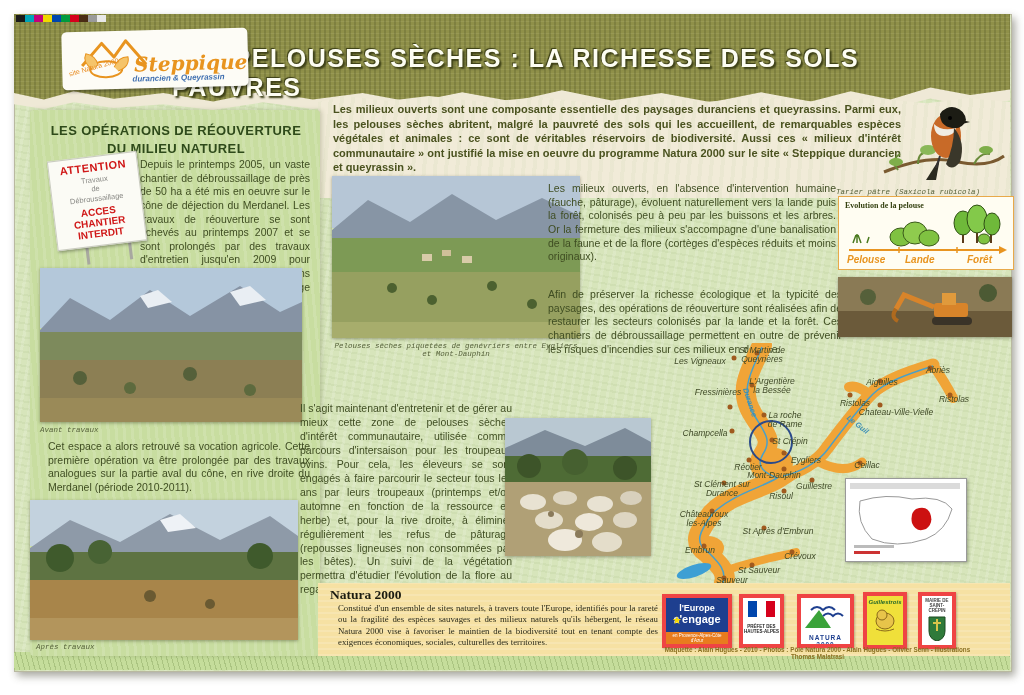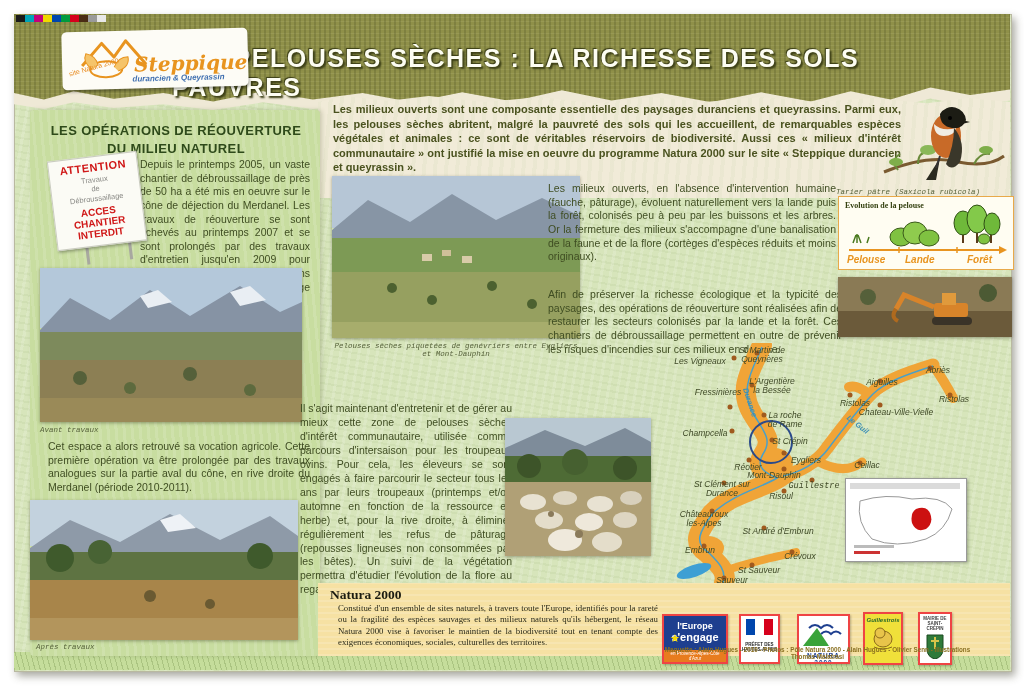--- a/index.html
+++ b/index.html
@@ -66,21 +66,21 @@
   
   .town{position:absolute;font-size:8.5px;font-style:italic;color:#3e4826;transform:translateX(-50%);
         text-align:center;white-space:pre-line;line-height:1.1;}
   .river-label{position:absolute;font-size:7.5px;font-style:italic;color:#3d8fb5;font-weight:bold;}
   #inset-map{left:845px;top:478px;width:120px;height:82px;background:#ffffff;border:1px solid #999;box-shadow:1px 1px 3px rgba(0,0,0,.3);}
   
   #natura-band{left:318px;top:583px;width:692px;height:73px;background:#f6e1a3;
      background-image:repeating-linear-gradient(0deg, rgba(255,255,255,.15) 0 2px, rgba(0,0,0,0) 2px 6px);}
   #natura-title{left:330px;top:587px;font-family:"Liberation Serif",serif;font-size:13.5px;font-weight:bold;color:#1c1c10;}
   #natura-text{left:338px;top:603px;width:320px;font-family:"Liberation Serif",serif;font-size:8.8px;color:#2a2a18;text-align:justify;line-height:1.28;}
-  .logo{position:absolute;background:#ffffff;border:2px solid #ef4444;box-shadow:1px 1px 2px rgba(0,0,0,.25);overflow:hidden;text-align:center;margin-top:20px;}
+  .logo{position:absolute;background:#ffffff;border:4px solid #ef4444;box-shadow:1px 1px 2px rgba(0,0,0,.25);overflow:hidden;text-align:center;}
   #credits{left:655px;top:646px;width:325px;text-align:center;font-size:6.3px;font-weight:bold;color:#8a7020;}
   #grass{left:14px;top:652px;width:996px;height:18px;background:#c5dd9b;
      background-image:repeating-linear-gradient(75deg, rgba(90,120,50,.25) 0 1px, rgba(0,0,0,0) 1px 5px);}
 </style>
 </head>
 <body>
 
 <div id="stage">
 
   <div class="abs" id="panel"></div>
@@ -320,27 +320,27 @@
   <div class="town" style="left:772px;top:377px;">L'Argentière
 la Bessée</div>
   <div class="town" style="left:718px;top:388px;">Fressinières</div>
   <div class="town" style="left:785px;top:411px;">La roche
 de Rame</div>
   <div class="town" style="left:705px;top:429px;">Champcella</div>
   <div class="town" style="left:790px;top:437px;">St Crépin</div>
   <div class="town" style="left:748px;top:463px;">Réotier</div>
   <div class="town" style="left:806px;top:456px;">Eygliers</div>
   <div class="town" style="left:752px;top:471px;margin-left:22px;">Mont-Dauphin</div>
-  <div class="town" style="left:814px;top:482px;font-family:Liberation Mono, monospace;">Guillestre</div>
+  <div class="town" style="left:814px;top:482px;">Guillestre</div>
   <div class="town" style="left:722px;top:480px;">St Clément sur
 Durance</div>
   <div class="town" style="left:781px;top:492px;">Risoul</div>
   <div class="town" style="left:704px;top:510px;">Châteauroux
 les-Alpes</div>
-  <div class="town" style="left:778px;top:527px;">St André d'Embrun</div>
+  <div class="town" style="left:778px;top:527px;">St Après d'Embrun</div>
   <div class="town" style="left:700px;top:546px;">Embrun</div>
   <div class="town" style="left:800px;top:552px;">Crévoux</div>
   <div class="town" style="left:759px;top:566px;">St Sauveur</div>
   <div class="town" style="left:732px;top:576px;">Sauveur</div>
   <div class="town" style="left:855px;top:399px;">Ristolas</div>
   <div class="town" style="left:882px;top:378px;">Aiguilles</div>
   <div class="town" style="left:938px;top:366px;">Abriès</div>
   <div class="town" style="left:954px;top:395px;font-style:italic;">Ristolas</div>
   <div class="town" style="left:896px;top:408px;">Chateau-Ville-Vielle</div>
   <div class="town" style="left:867px;top:461px;">Ceillac</div>

